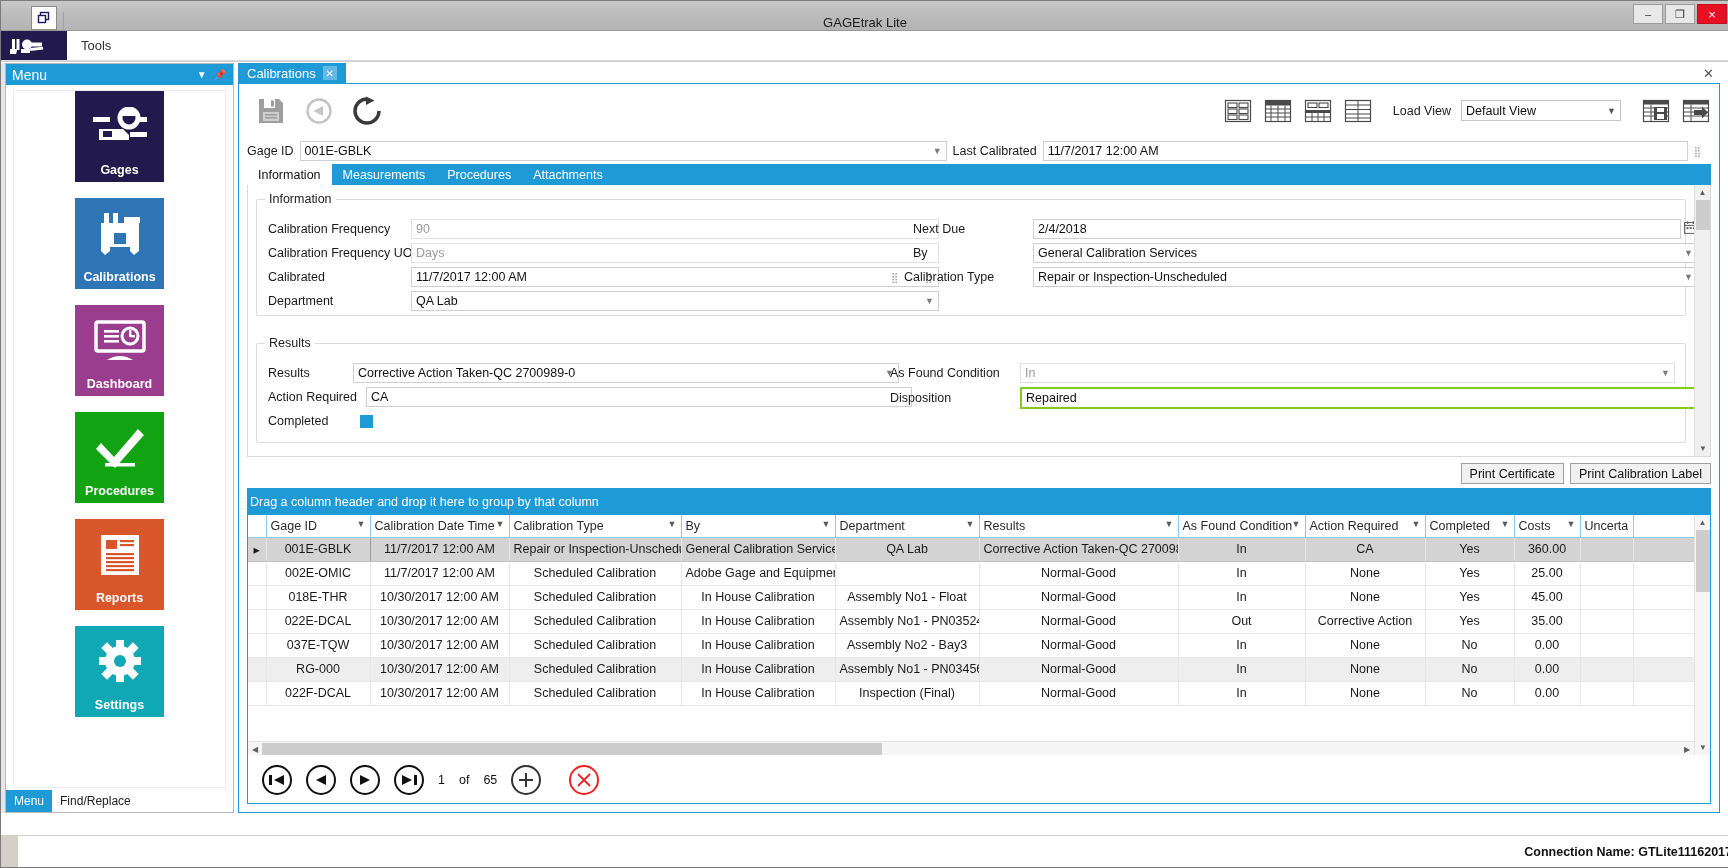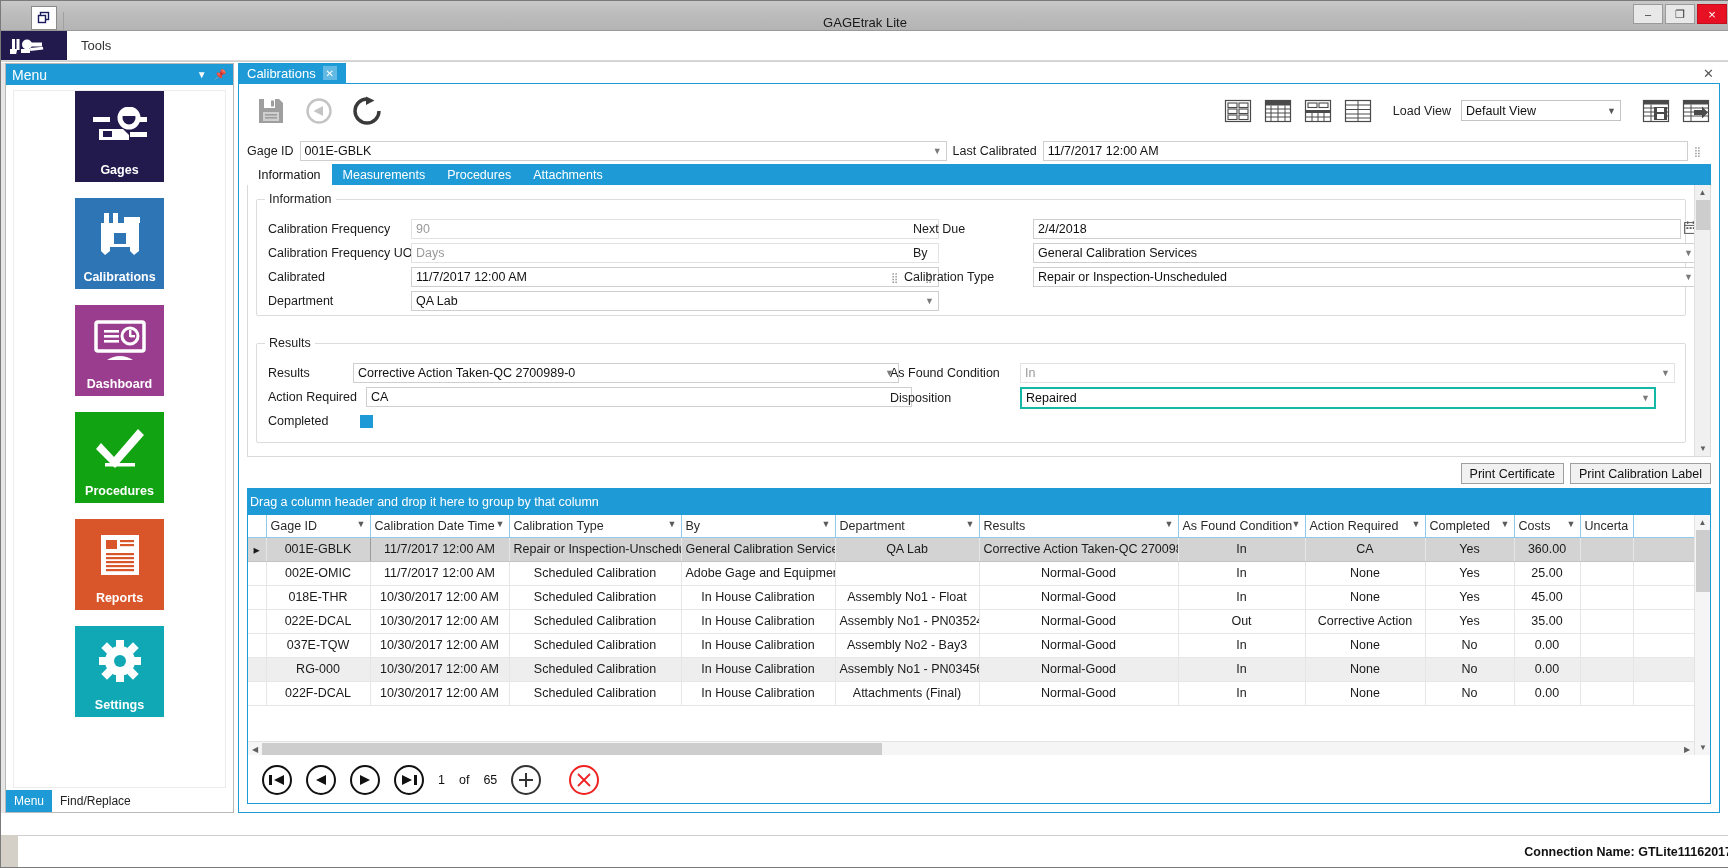--- a/index.html
+++ b/index.html
@@ -678,21 +678,21 @@
 
         <div class="frow" style="left:642px; top:178px;">
           <span class="lab" style="width:130px">As Found Condition</span>
           <div class="fld-box ro" style="width:655px">
             <span>In</span>
             <span class="caret">▼</span>
           </div>
         </div>
         <div class="frow" style="left:642px; top:202px; height:22px;">
           <span class="lab" style="width:130px">Disposition</span>
-          <div class="fld-box" style="width:636px; height:22px; border:2px solid #14b8a6">
+          <div class="fld-box" style="width:691px; height:22px; border:2px solid #84cc16">
             <span>Repaired</span>
             <span class="caret">▼</span>
           </div>
         </div>
 
         <div class="vscroll">
           <div class="arrow">▲</div>
           <div class="thumb"></div>
           <div class="arrow bot">▼</div>
         </div>
@@ -830,21 +830,21 @@
                 <td>0.00</td>
                 <td></td>
                 <td></td>
               </tr>
               <tr>
                 <td class="rowhdr"></td>
                 <td class="c-gage">022F-DCAL</td>
                 <td>10/30/2017 12:00 AM</td>
                 <td>Scheduled Calibration</td>
                 <td>In House Calibration</td>
-                <td>Attachments (Final)</td>
+                <td>Inspection (Final)</td>
                 <td>Normal-Good</td>
                 <td>In</td>
                 <td>None</td>
                 <td>No</td>
                 <td>0.00</td>
                 <td></td>
                 <td></td>
               </tr>
             </tbody>
           </table>

